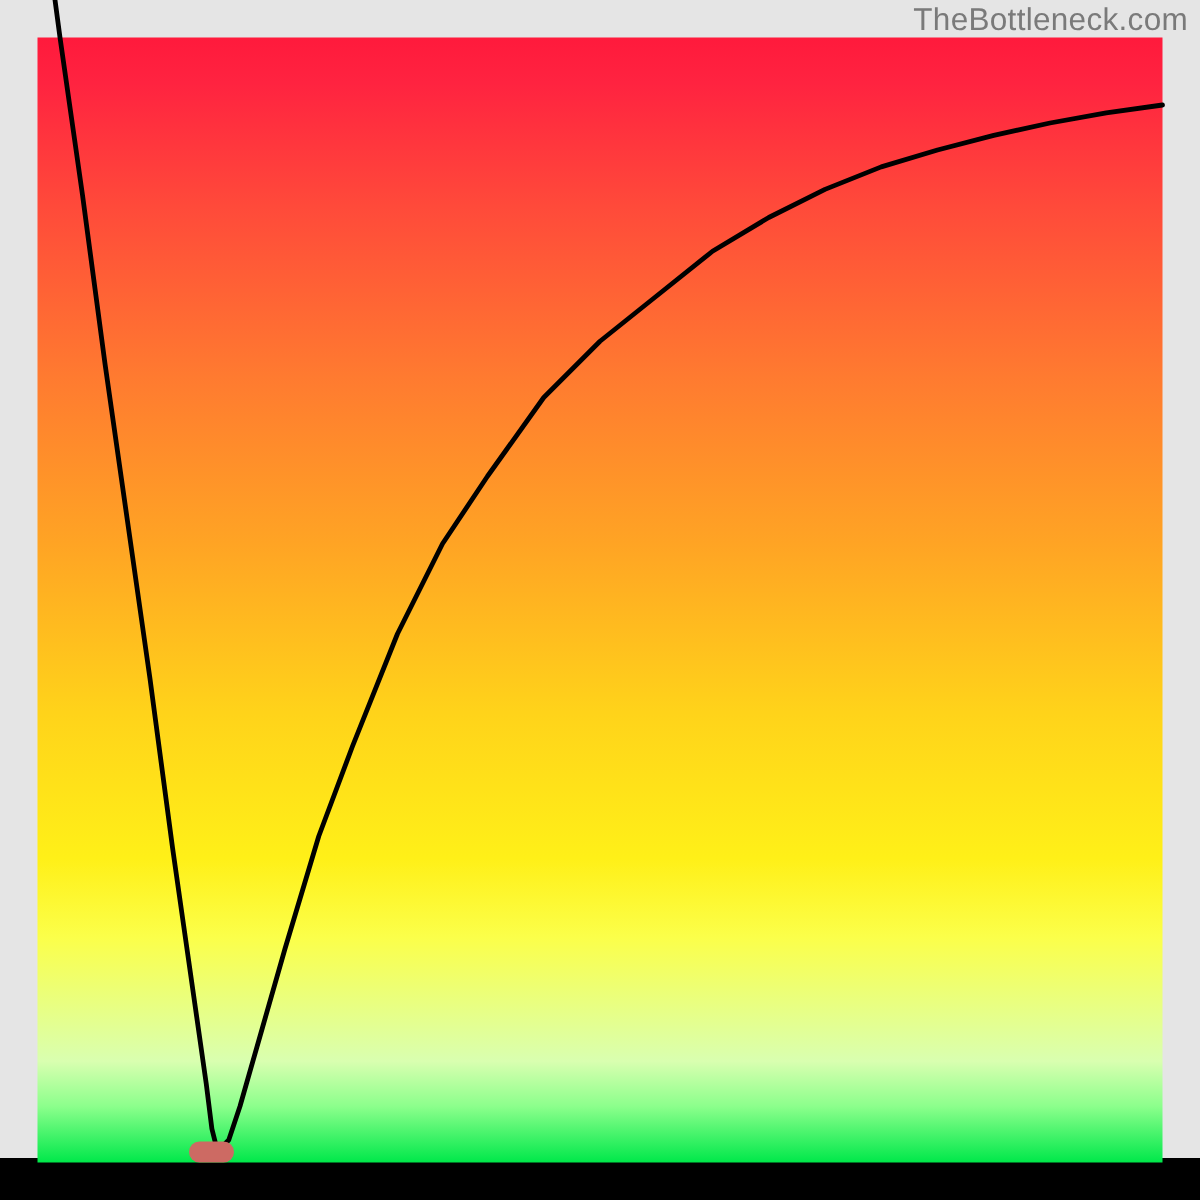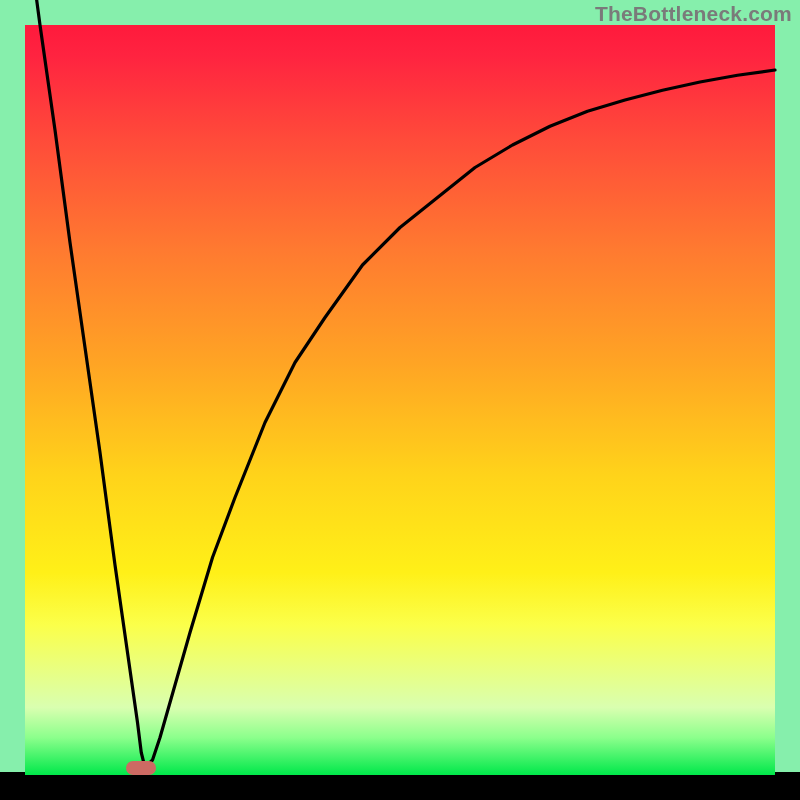--- a/index.html
+++ b/index.html
@@ -9,22 +9,21 @@
     height: 800px;
     background: #000;
     overflow: hidden;
   }
   .frame {
     position: absolute;
     left: 0;
     top: 0;
     width: 800px;
     height: 772px;
-    background: #86efac;
-    font-weight: bold;
+    background: #e5e5e5;
   }
   .plot {
     position: absolute;
     left: 25px;
     top: 25px;
     width: 750px;
     height: 750px;
     
     background: linear-gradient(to bottom,
       #ff1a3c 0%,

